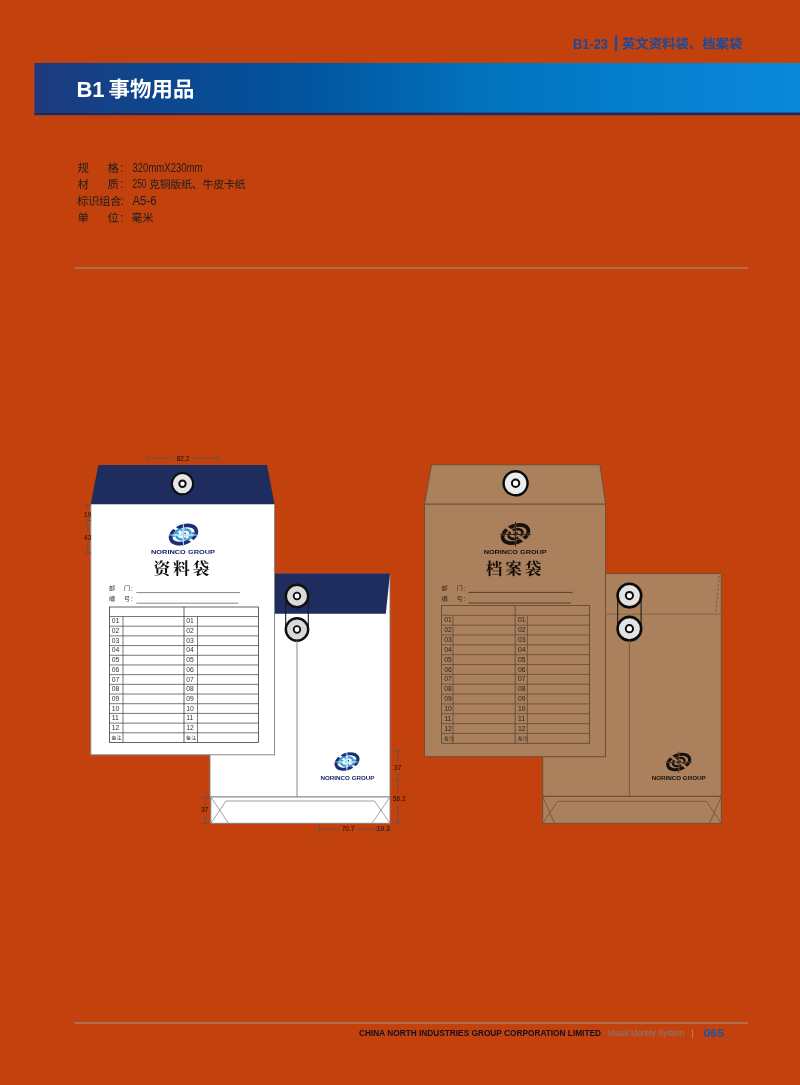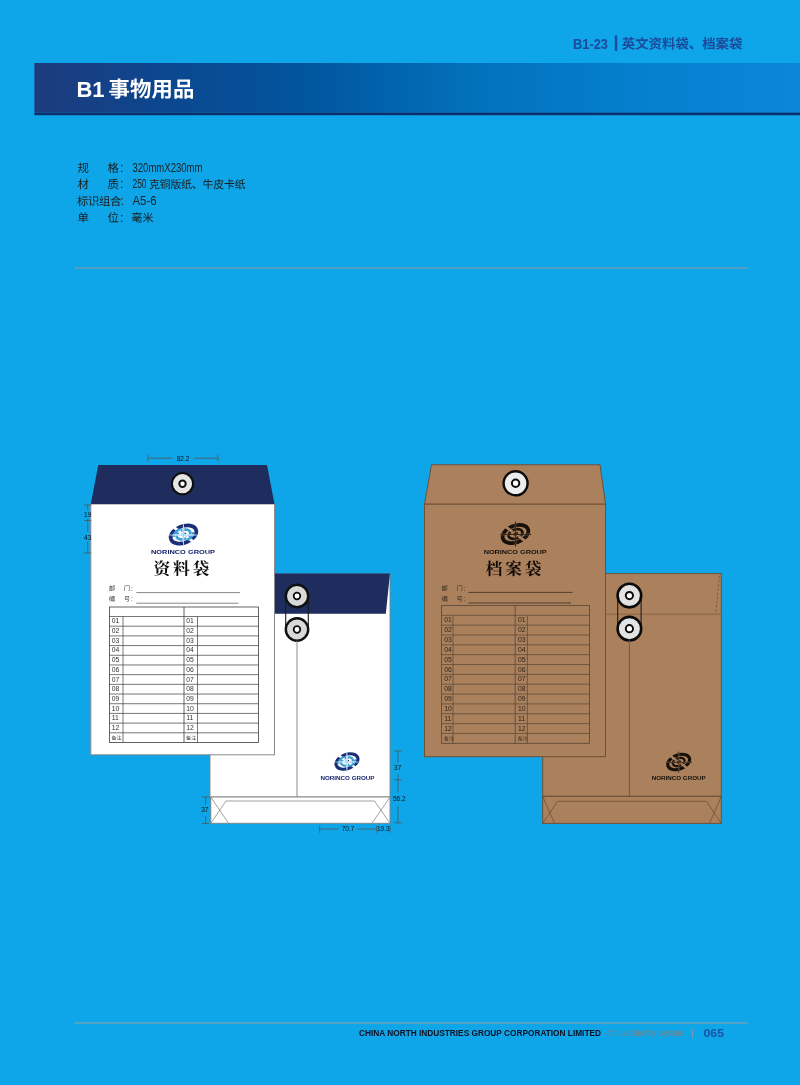--- a/index.html
+++ b/index.html
@@ -1,16 +1,16 @@
 <!DOCTYPE html>
 <html><head>
 <meta charset="utf-8">
 <style>
 html,body{margin:0;padding:0;background:#ffffff;}
-#page{position:relative;width:800px;height:1085px;background:#0ea5e9;overflow:hidden;}
+#page{position:relative;width:800px;height:1085px;background:#c2410c;overflow:hidden;}
 </style>
 </head>
 <body>
 <div id="page">
 <svg width="800" height="1085" viewBox="0 0 800 1085">
 <defs>
 <linearGradient id="barGrad" x1="0" y1="0" x2="1" y2="0">
 <stop offset="0" stop-color="#1e3a7d"></stop>
 <stop offset="0.18" stop-color="#0b4890"></stop>
 <stop offset="0.35" stop-color="#02549e"></stop>

